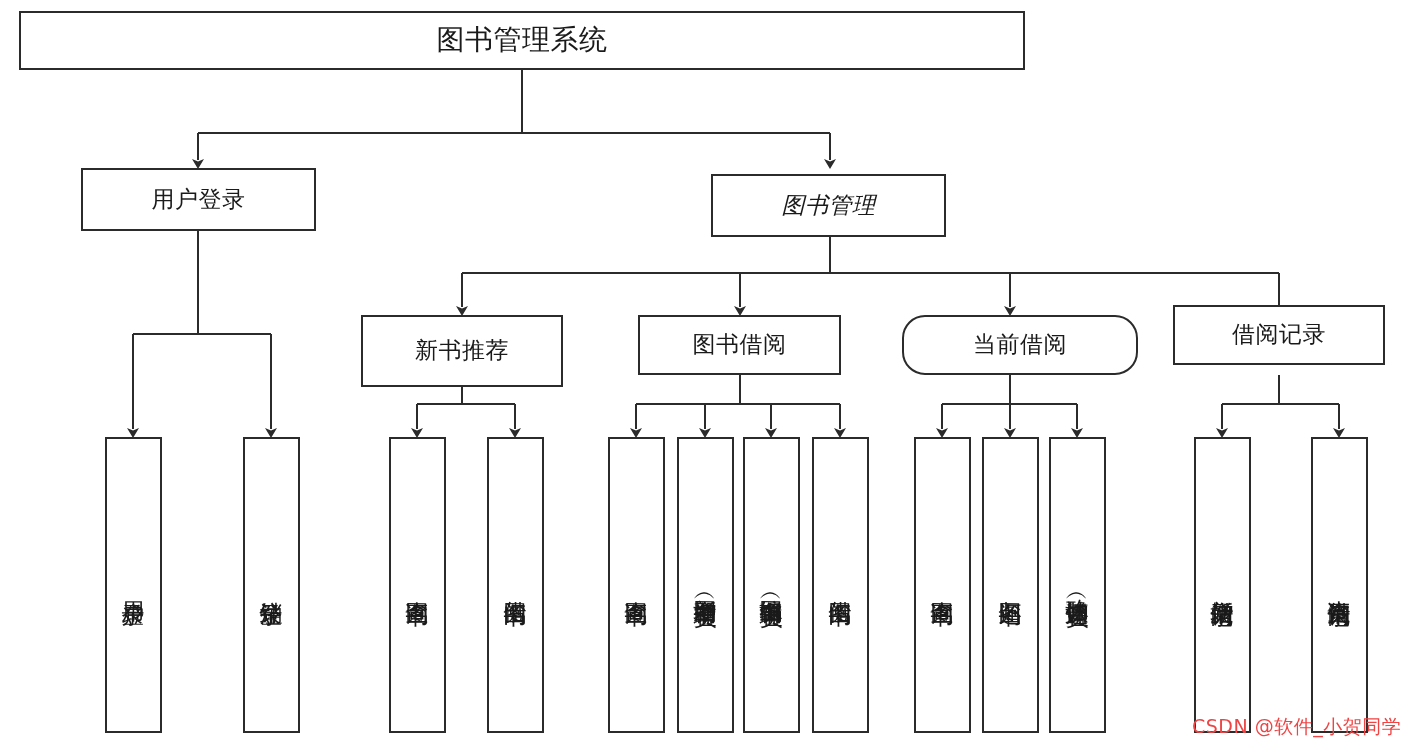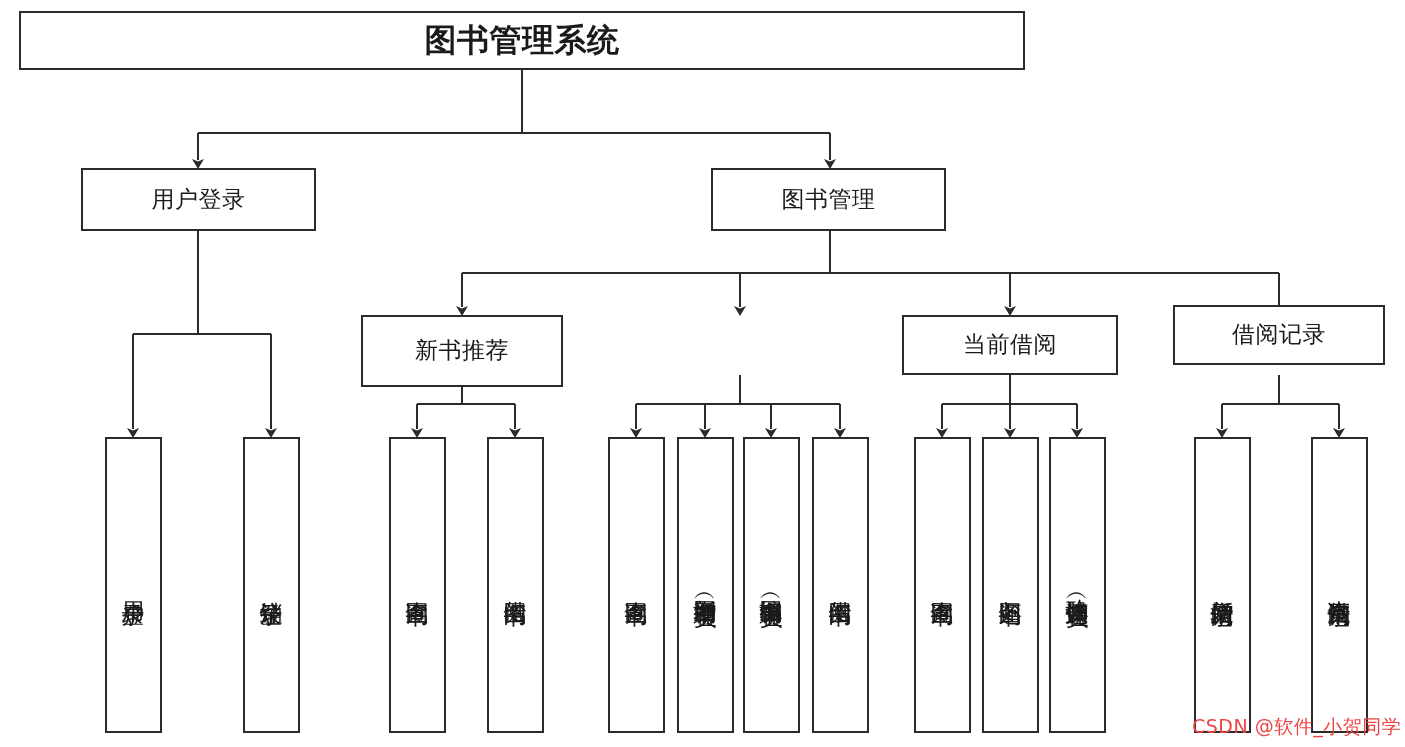--- a/index.html
+++ b/index.html
@@ -33,21 +33,21 @@
     align-items: center;
     justify-content: center;
     color: #1a1a1a;
   }
   .node-label-h {
     font-size: 23px;
     line-height: 1.1;
     letter-spacing: 0.5px;
     white-space: nowrap;
   }
-  .node-box.root .node-label-h { font-size: 32px; font-weight: bold; }
+  .node-box.root .node-label-h { font-size: 28px; }
   .node-box.vertical {
     align-items: center;
     justify-content: center;
   }
   .node-label-v {
     writing-mode: vertical-rl;
     text-orientation: upright;
     font-size: 23px;
     line-height: 1.22;
     letter-spacing: 1px;
@@ -121,30 +121,33 @@
   </svg>
 
   <div class="node-box root" style="left:19px; top:11px; width:1006px; height:59px;">
     <span class="node-label-h">图书管理系统</span>
   </div>
 
   <div class="node-box" style="left:81px; top:168px; width:235px; height:63px;">
     <span class="node-label-h">用户登录</span>
   </div>
 
-  <div class="node-box" style="left:711px; top:168px; width:235px; height:63px;">
+  <div class="node-box" style="left:711px; top:174px; width:235px; height:63px;font-style:italic;">
     <span class="node-label-h">图书管理</span>
   </div>
 
   <div class="node-box" style="left:361px; top:315px; width:202px; height:72px;">
     <span class="node-label-h">新书推荐</span>
   </div>
 
-
-  <div class="node-box" style="left:902px; top:315px; width:216px; height:60px;">
+  <div class="node-box" style="left:638px; top:315px; width:203px; height:60px;">
+    <span class="node-label-h">图书借阅</span>
+  </div>
+
+  <div class="node-box" style="left:902px; top:315px; width:236px; height:60px;border-radius:23px;">
     <span class="node-label-h">当前借阅</span>
   </div>
 
   <div class="node-box" style="left:1173px; top:305px; width:212px; height:60px;">
     <span class="node-label-h">借阅记录</span>
   </div>
 
   <div class="node-box vertical" style="left:105px; top:437px; width:57px; height:296px;">
     <span class="node-label-v">用户登录</span>
   </div>

